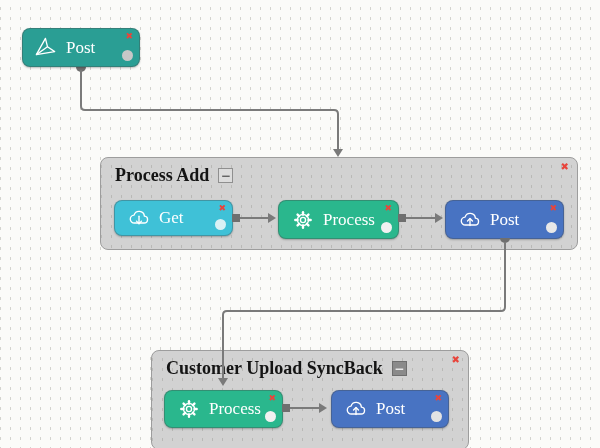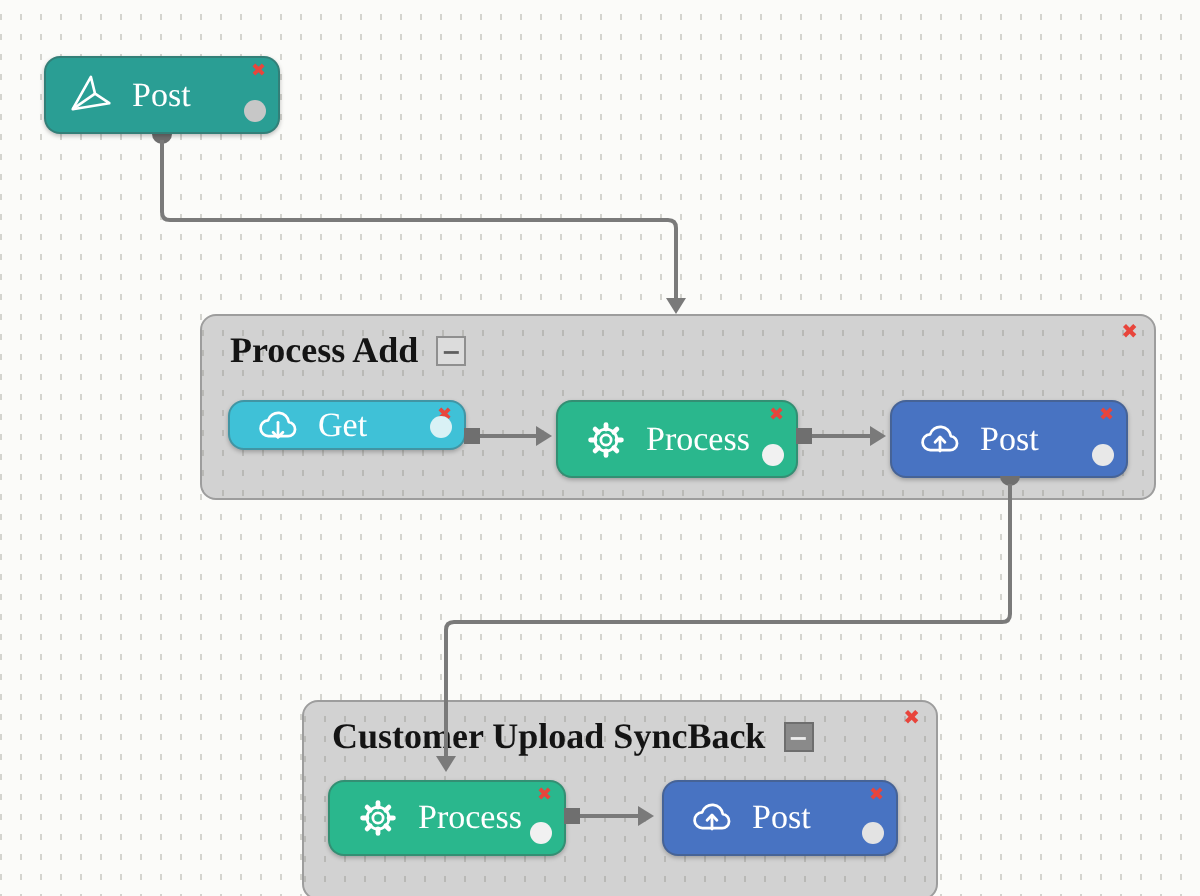--- a/index.html
+++ b/index.html
@@ -100,21 +100,21 @@
     <span class="n-port" style="background:#c7c7c7;"></span>
   </div>
 
   <div class="group" style="left:100px;top:157px;width:478px;height:93px;">
     <div class="g-header">
       <span class="g-title">Process Add</span>
       <button class="g-collapse">−</button>
     </div>
     <span class="g-close">✖</span>
 
-    <div class="node" style="left:13px;top:42px;width:119px;height:25px;background:#3fc1d7;">
+    <div class="node" style="left:13px;top:42px;width:119px;height:36px;background:#3fc1d7;">
       <span class="n-icon">
         <svg width="22" height="22" viewBox="0 0 24 24" fill="none" stroke="#fff" stroke-width="1.5" stroke-linecap="round" stroke-linejoin="round">
           <path d="M7,17.5 h10.5 a3.8,3.8 0 0 0 0.4,-7.58 A5.8,5.8 0 0 0 6.6,8.9 A4.3,4.3 0 0 0 7,17.5 Z"></path>
           <path d="M12,10 V18"></path>
           <path d="M9.3,15.4 L12,18.2 L14.7,15.4"></path>
         </svg>
       </span>
       <span class="n-label">Get</span>
       <span class="n-close">✖</span>
       <span class="n-port" style="background:#d9f1f5;"></span>

